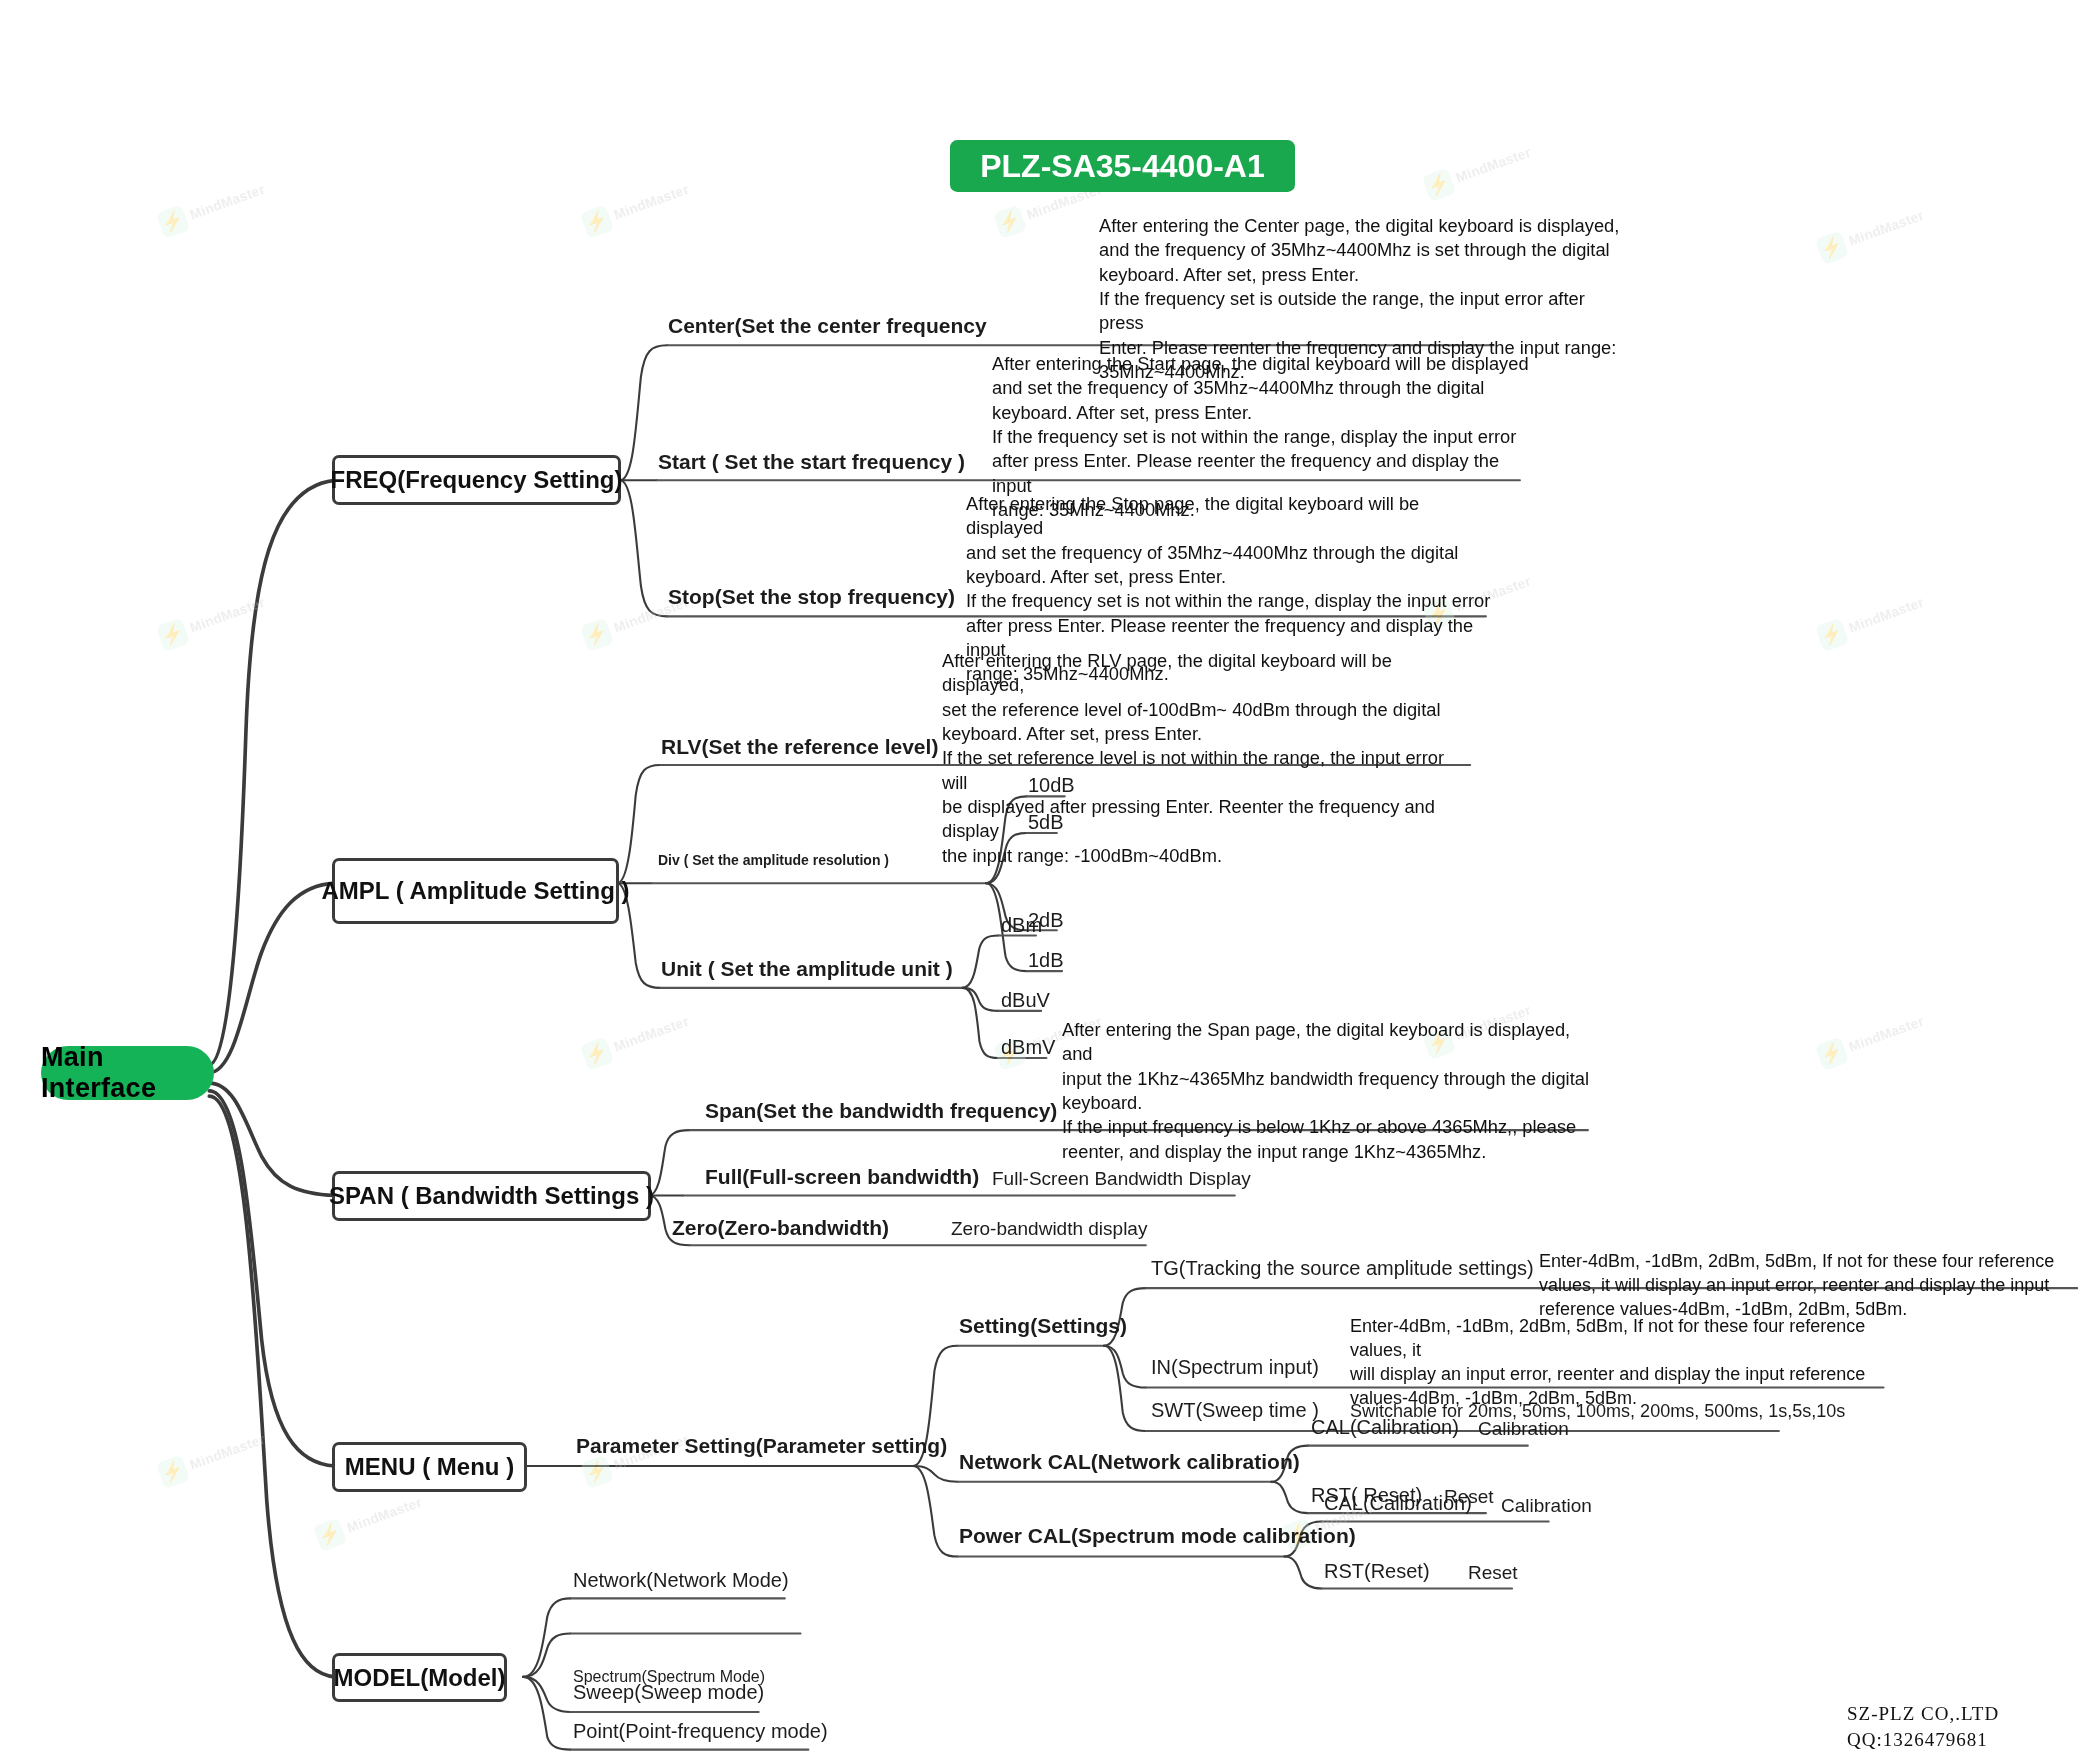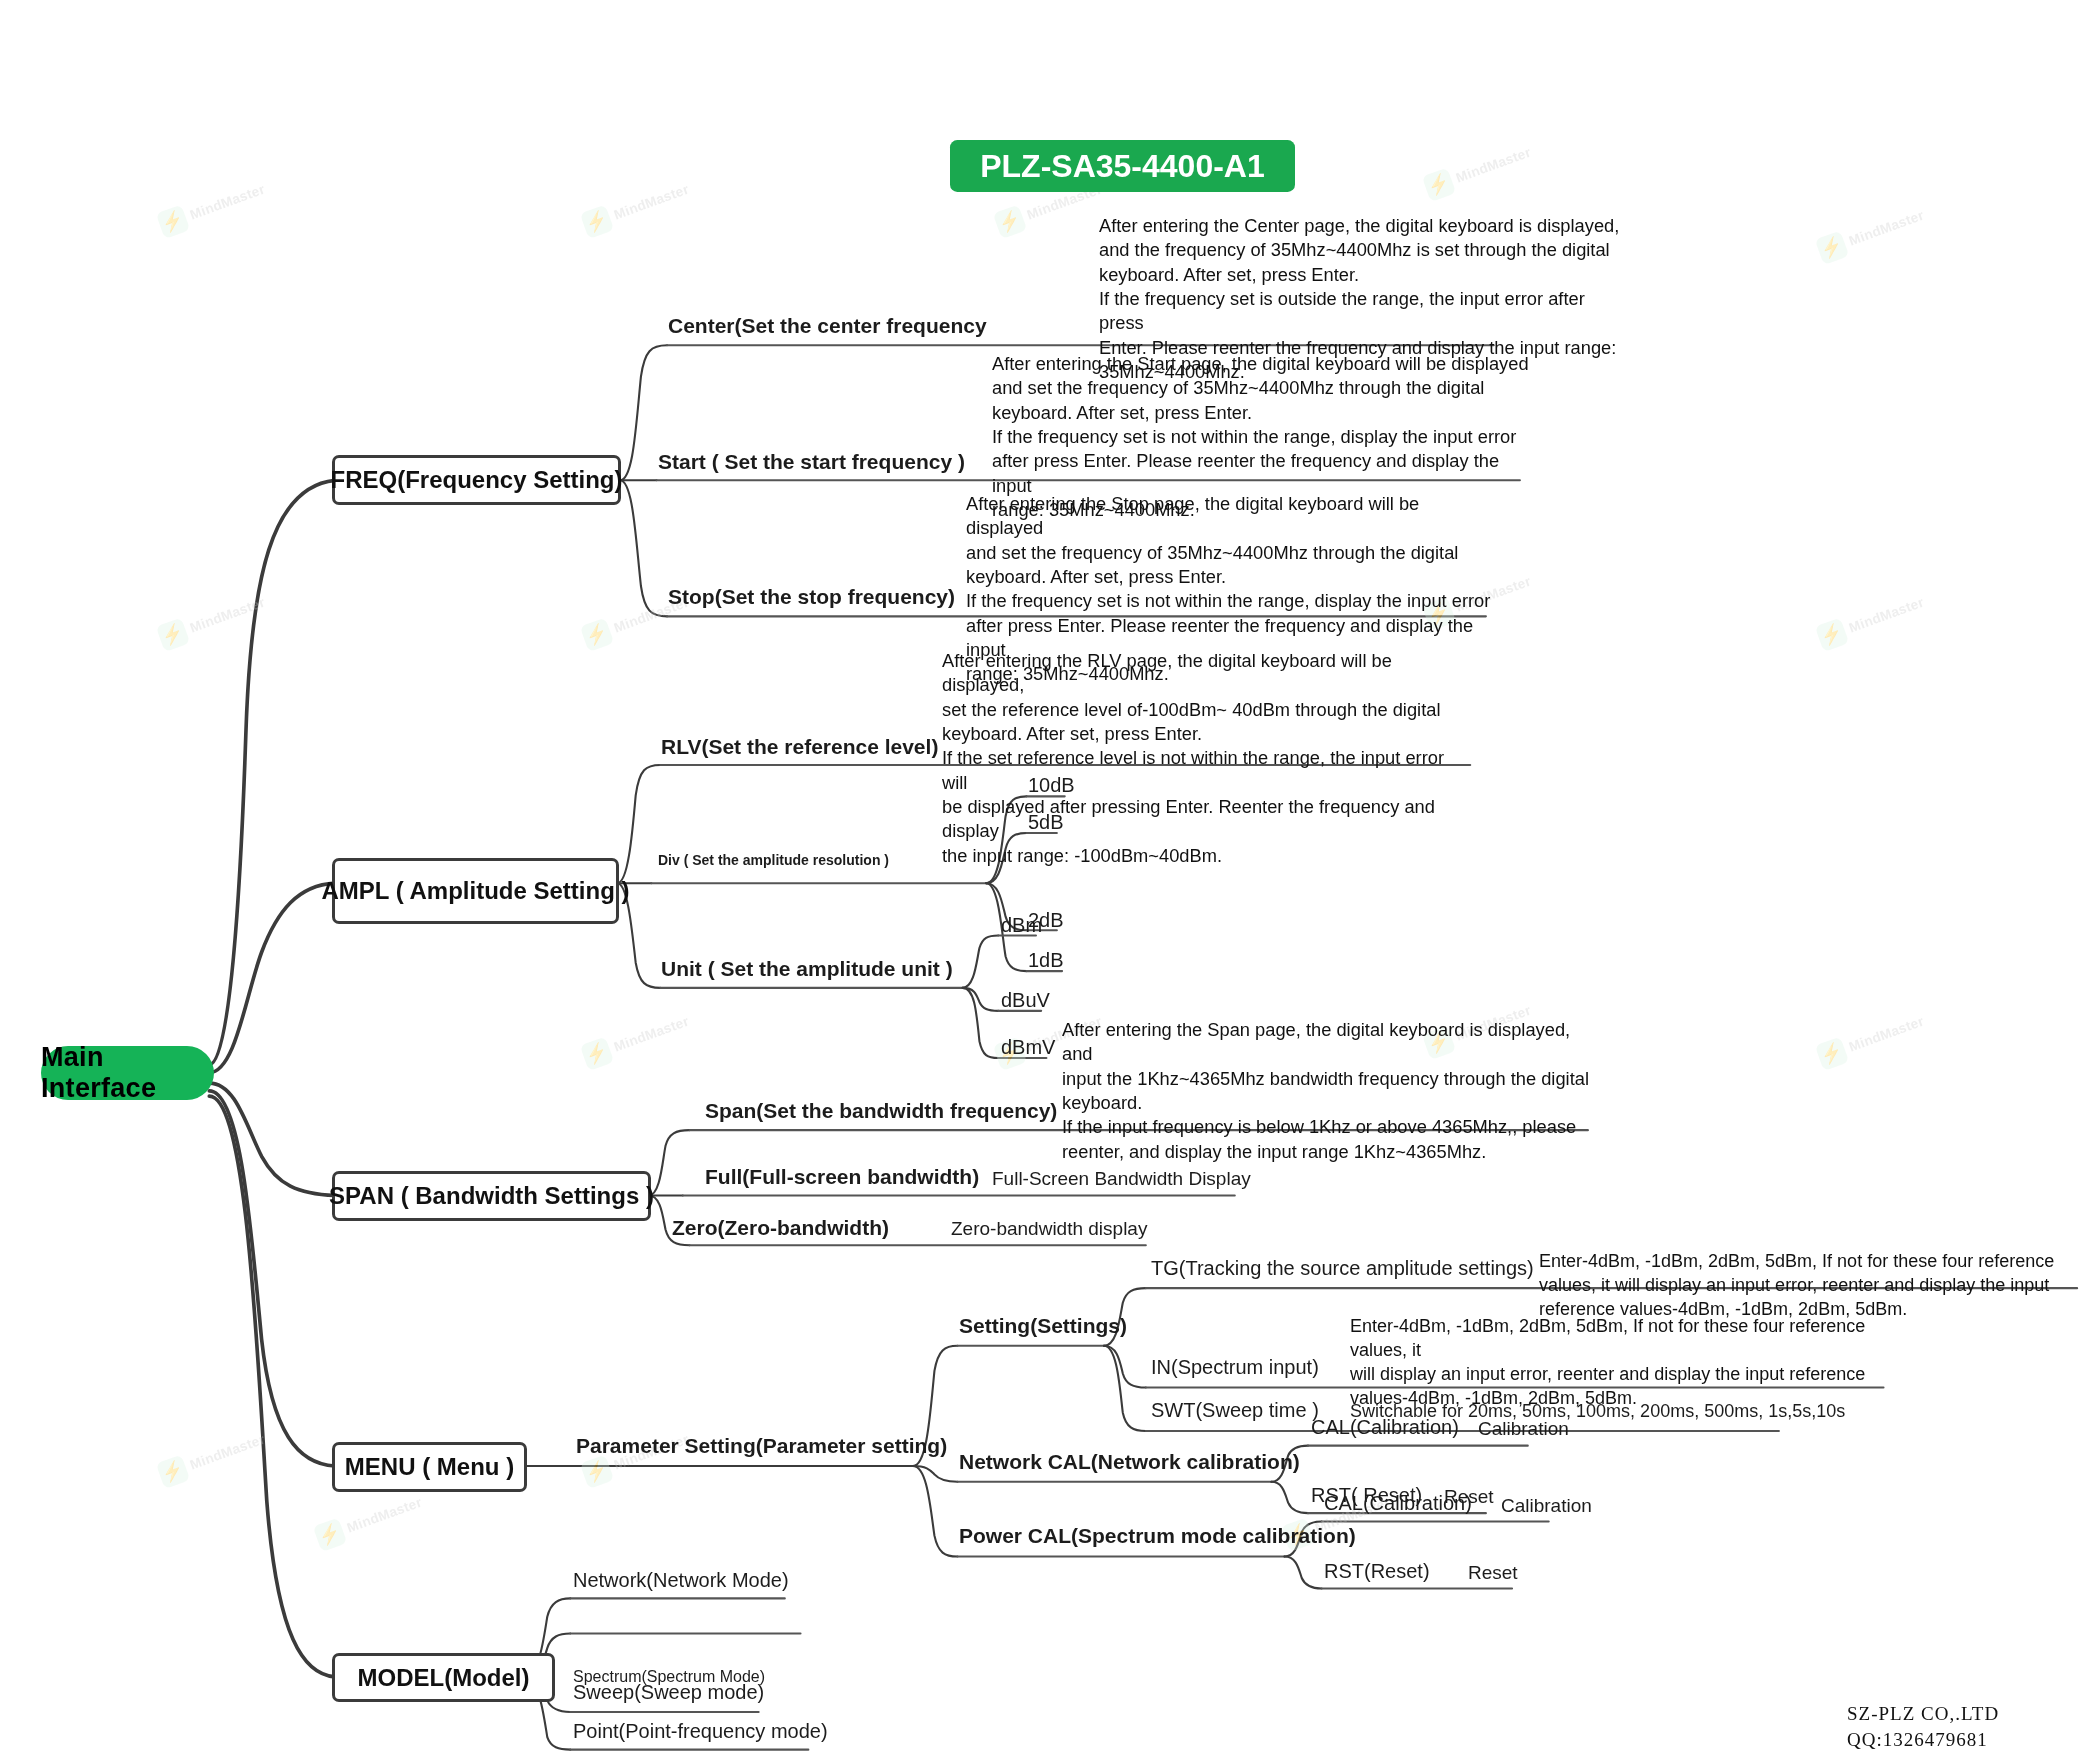--- a/index.html
+++ b/index.html
@@ -365,21 +365,21 @@
   <div class="node lbl r" style="left:1444px;top:1487px;font-size:19px;">Reset</div>
 
   <div class="node lbl b" style="left:959px;top:1525px;font-size:21px;">Power CAL(Spectrum mode calibration)</div>
 
   <div class="node lbl r" style="left:1324px;top:1493px;font-size:20px;">CAL(Calibration)</div>
   <div class="node lbl r" style="left:1501px;top:1496px;font-size:19px;">Calibration</div>
 
   <div class="node lbl r" style="left:1324px;top:1561px;font-size:20px;">RST(Reset)</div>
   <div class="node lbl r" style="left:1468px;top:1563px;font-size:19px;">Reset</div>
 
-  <div class="node lvl1" style="left:332px;top:1653px;width:223px;height:49px;font-size:24px;">MODEL(Model)</div>
+  <div class="node lvl1" style="left:332px;top:1653px;width:175px;height:49px;font-size:24px;">MODEL(Model)</div>
 
   <div class="node lbl r" style="left:573px;top:1570px;font-size:20px;">Network(Network Mode)</div>
   <div class="node lbl r" style="left:573px;top:1669px;font-size:16px;">Spectrum(Spectrum Mode)</div>
   <div class="node lbl r" style="left:573px;top:1682px;font-size:20px;">Sweep(Sweep mode)</div>
   <div class="node lbl r" style="left:573px;top:1721px;font-size:20px;">Point(Point-frequency mode)</div>
 
   <div class="footer" style="left:1847px;top:1701px;width:246px;font-size:19px;">SZ-PLZ CO,.LTD
 QQ:1326479681</div>
 
 </div>

